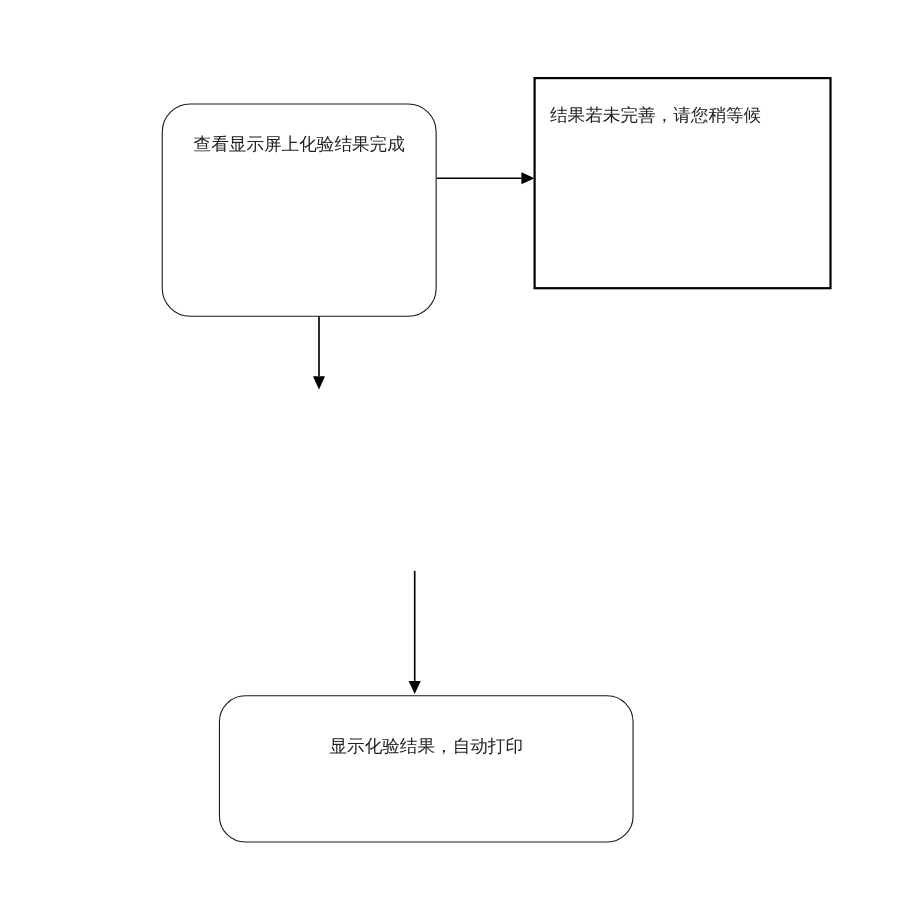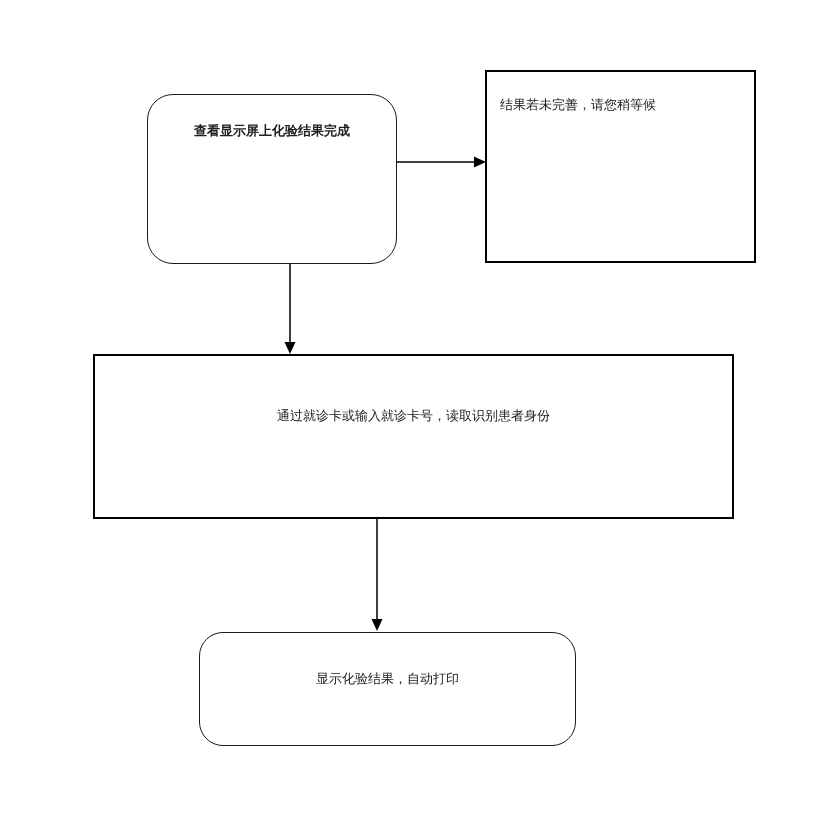--- a/index.html
+++ b/index.html
@@ -29,39 +29,38 @@
   }
   .arrows-layer polygon {
     fill: #000000;
     stroke: none;
   }
   .node {
     position: absolute;
     box-sizing: border-box;
     background: #ffffff;
     color: #212121;
-    font-size: 13px;
+    font-size: 16px;
     line-height: 22px;
   }
   .node.rounded {
     border: 1.5px solid #1a1a1a;
   }
   .node.rect {
     border: 2px solid #000000;
   }
   #node-check {
     left: 147px;
     top: 94px;
     width: 250px;
-    height: 170px;
+    height: 194px;
     border-radius: 26px;
     text-align: center;
     padding-top: 21px;
     line-height: 30px;
-    font-weight: bold;
   }
   #node-wait {
     left: 485px;
     top: 70px;
     width: 271px;
     height: 193px;
     text-align: left;
     padding: 22px 12px 0 13px;
   }
   #node-identify {
@@ -69,21 +68,21 @@
     top: 354px;
     width: 641px;
     height: 165px;
     text-align: center;
     padding-top: 49px;
   }
   #node-print {
     left: 199px;
     top: 632px;
     width: 377px;
-    height: 114px;
+    height: 134px;
     border-radius: 24px;
     text-align: center;
     padding-top: 35px;
   }
 </style>
 </head>
 <body>
 
 <div class="canvas">
 
@@ -103,21 +102,18 @@
   </svg>
 
   <div class="node rounded" id="node-check">
     <div>查看显示屏上化验结果完成</div>
   </div>
 
   <div class="node rect" id="node-wait">
     <div>结果若未完善，请您稍等候</div>
   </div>
 
-  <div class="node rect" id="node-identify">
-    <div>通过就诊卡或输入就诊卡号，读取识别患者身份</div>
-  </div>
 
   <div class="node rounded" id="node-print">
     <div>显示化验结果，自动打印</div>
   </div>
 
 </div>
 
 </body></html>

